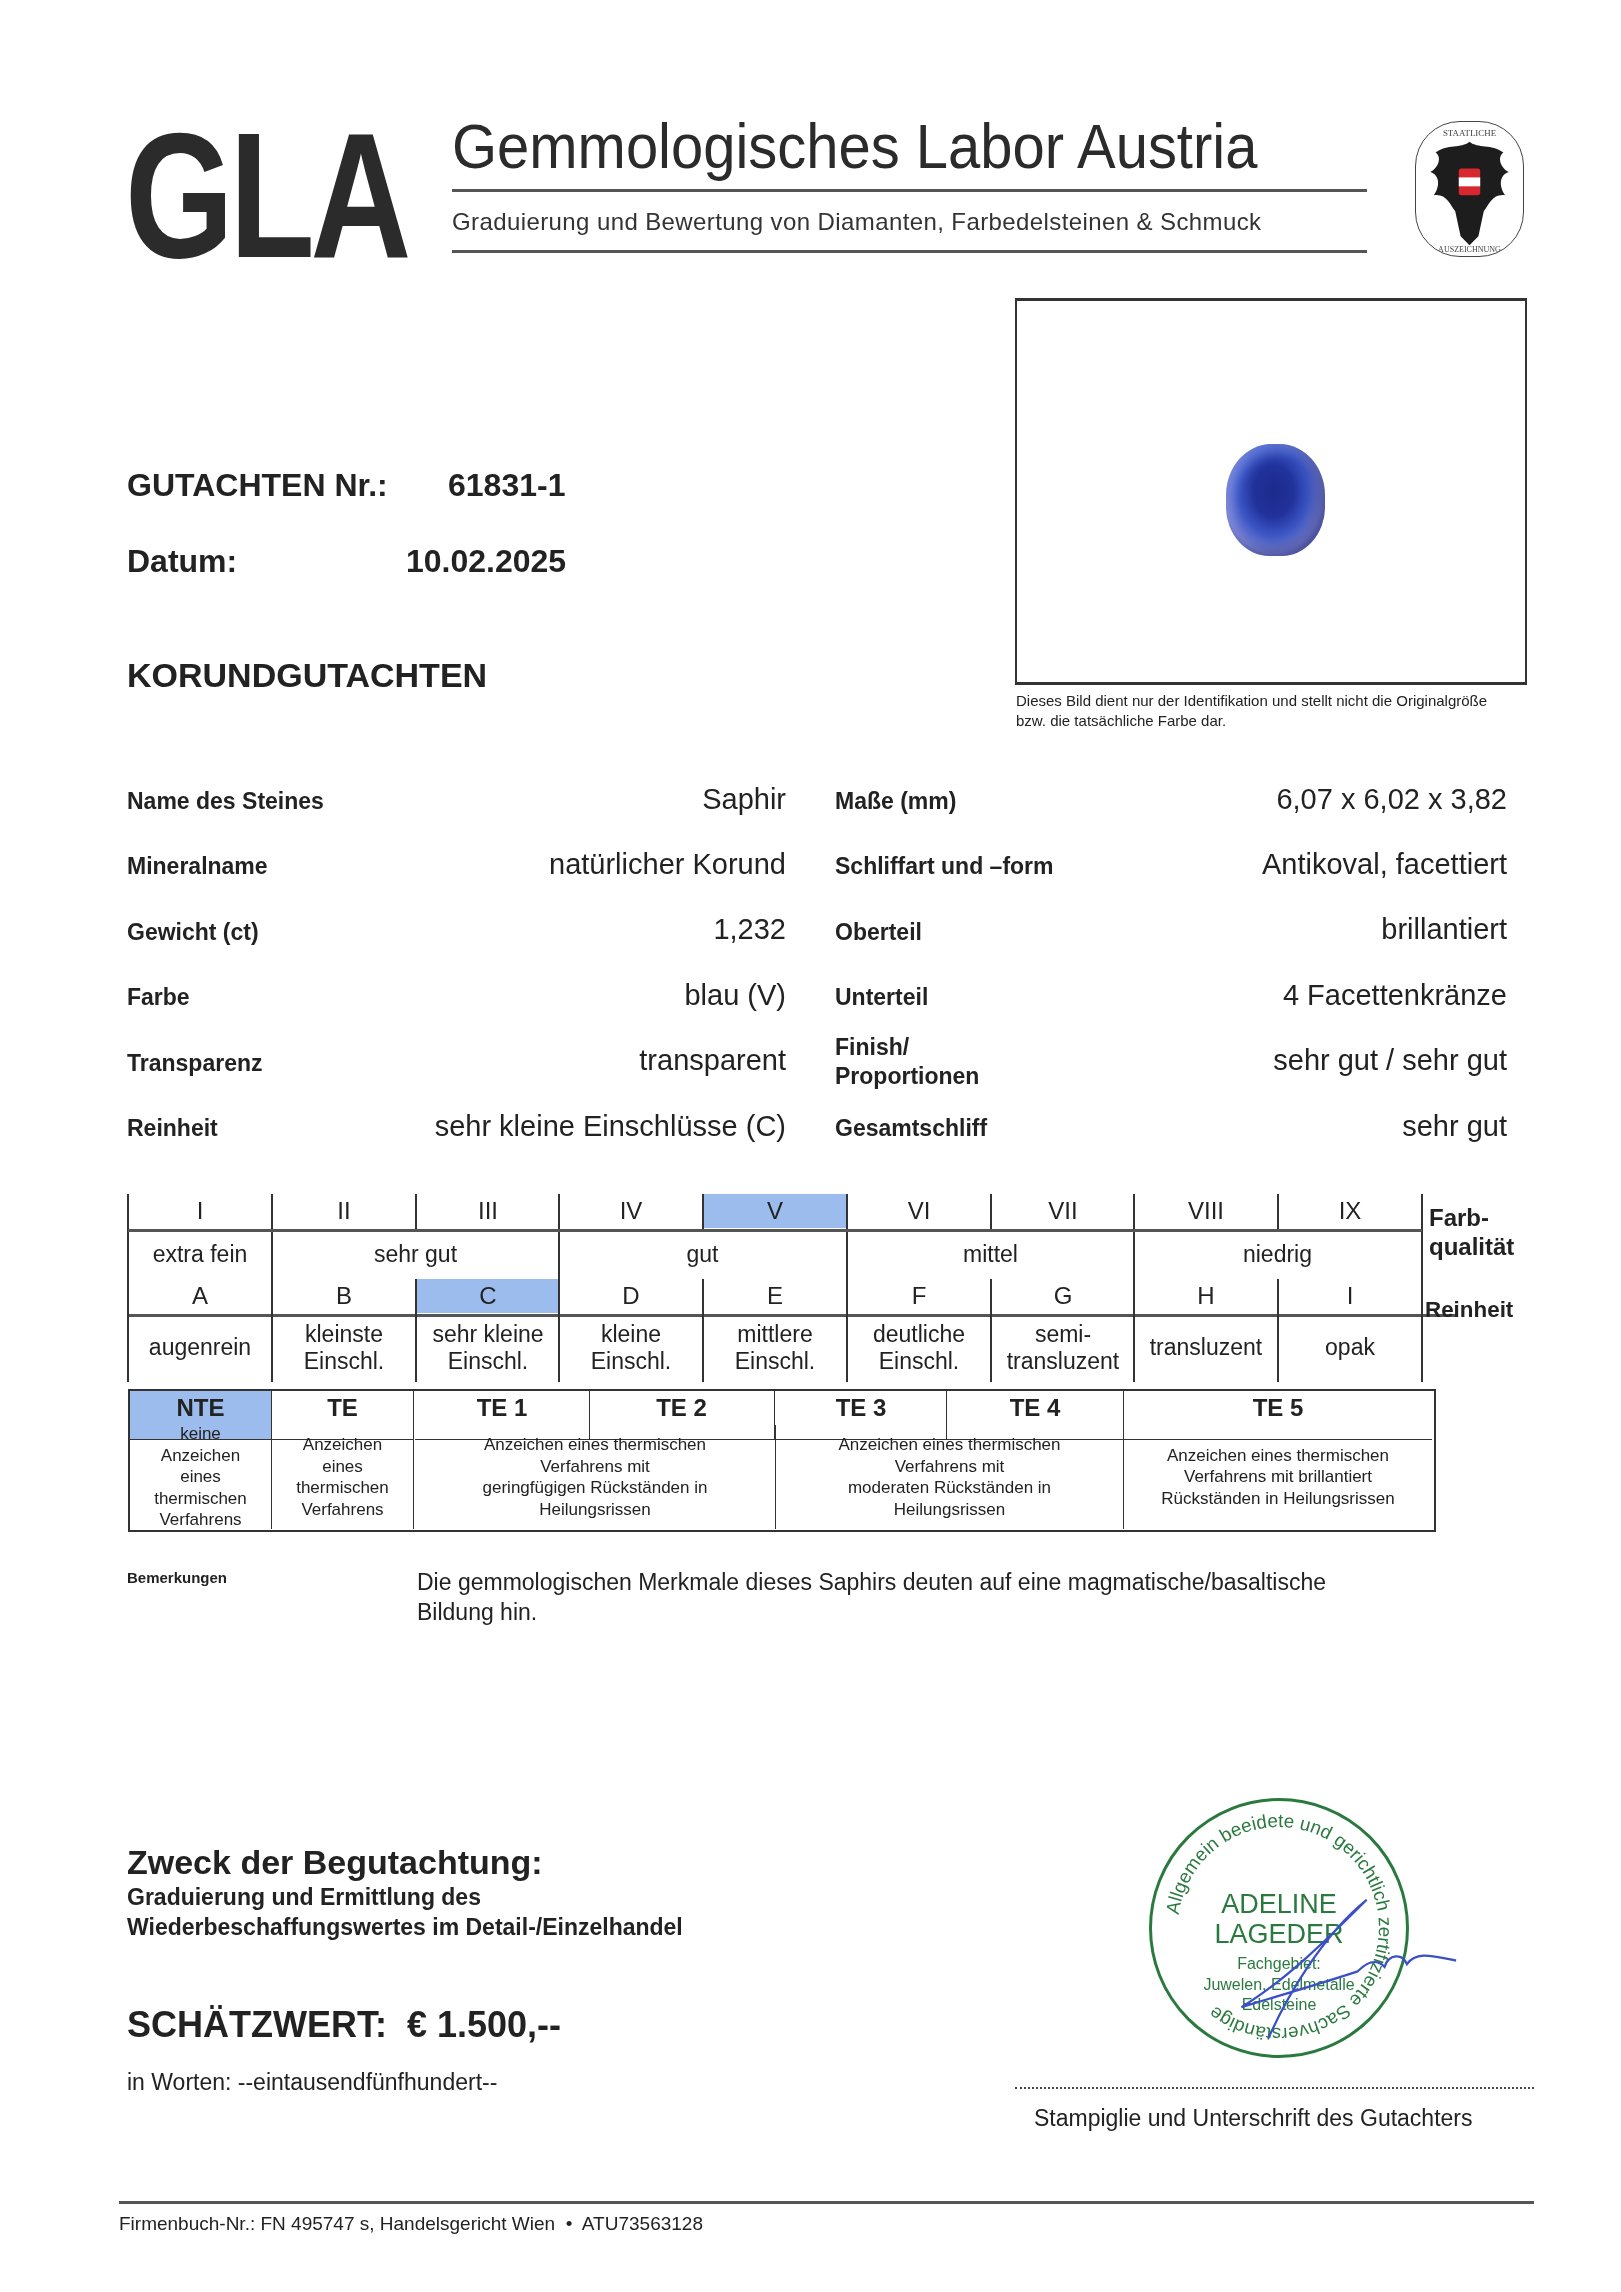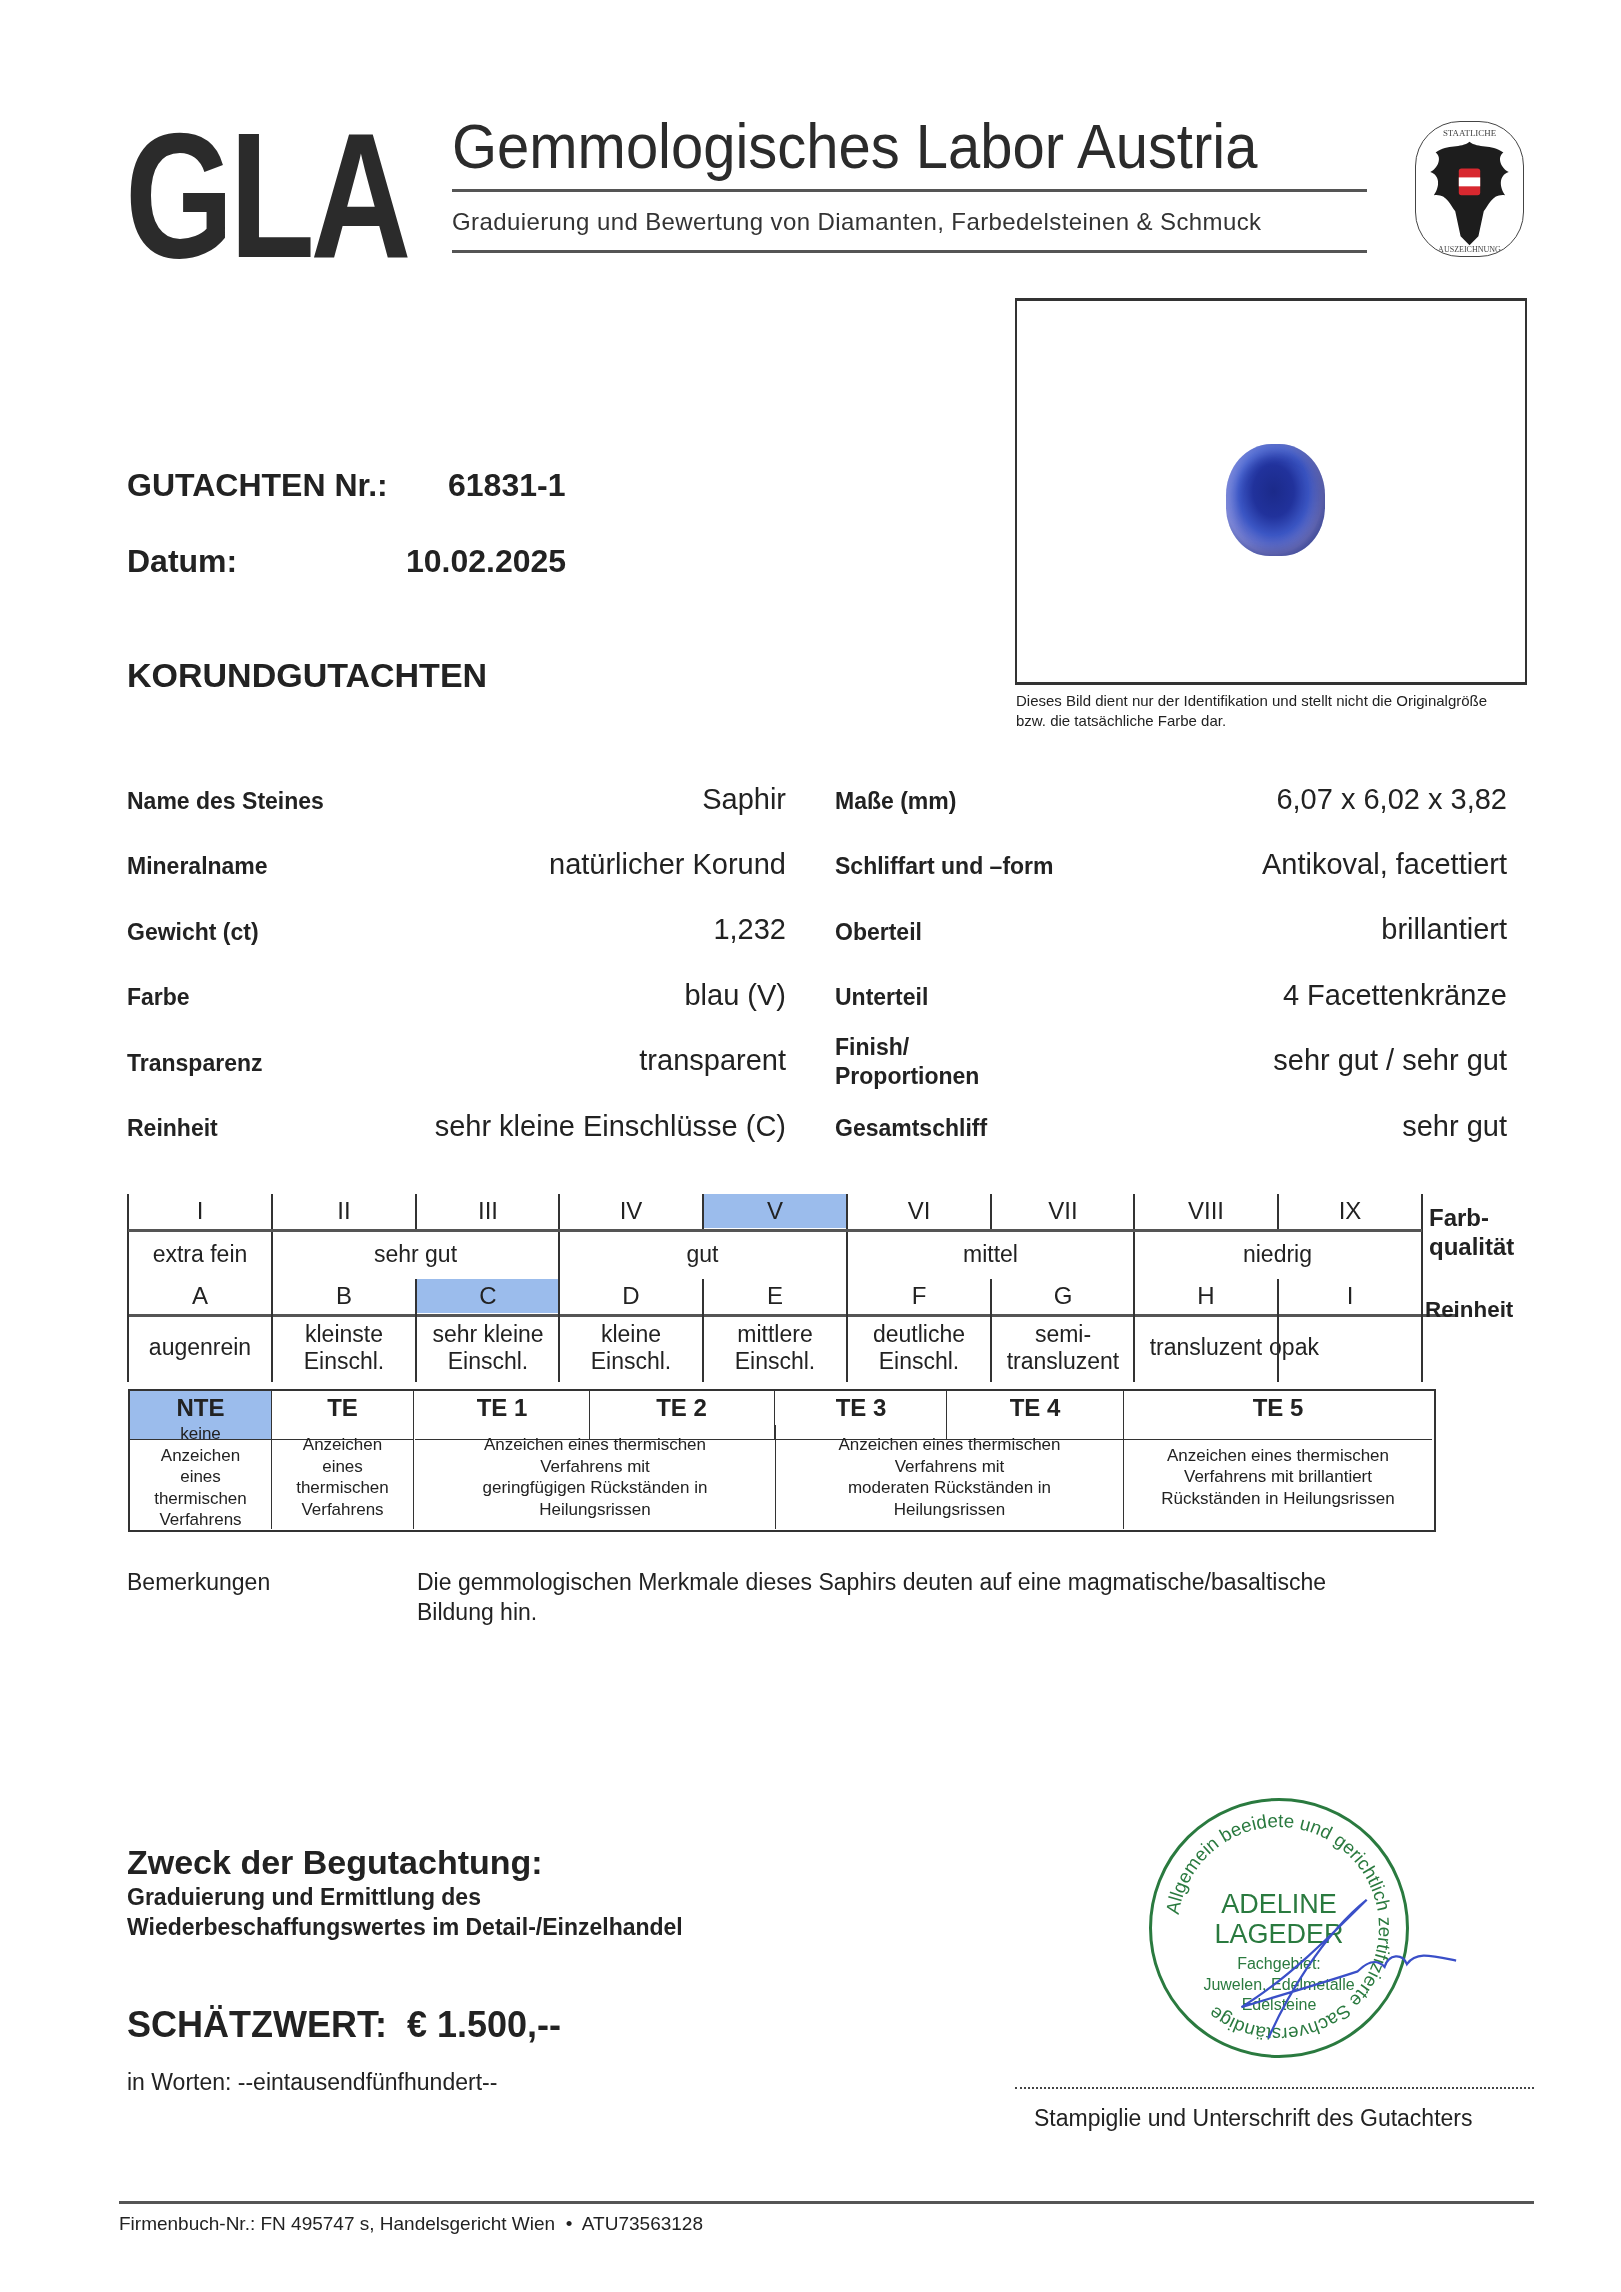--- a/index.html
+++ b/index.html
@@ -37,21 +37,21 @@
   .vline { position: absolute; width: 1.8px; background: #333; }
   .hline { position: absolute; height: 2.7px; background: #555; }
 
   
   .te-table { position: absolute; left: 128px; top: 1389px; width: 1308px; height: 143px; border: 2.7px solid #333; box-sizing: border-box; }
   .te-head { position: absolute; top: 0; height: 49px; box-sizing: border-box; border-right: 1.8px solid #333;
              border-bottom: 1.8px solid #333; text-align: center; font-size: 24px; font-weight: bold; line-height: 34px; }
   .te-body { position: absolute; top: 34px; height: 104px; box-sizing: border-box; border-right: 1.8px solid #333;
              text-align: center; font-size: 17px; line-height: 21.5px; display: flex; align-items: center; justify-content: center; }
 
-  .remarks-label { left: 127px; top: 1569px; font-size: 23px; font-weight: normal; }
+  .remarks-label { left: 127px; top: 1569px; font-size: 15px; font-weight: bold; }
   .remarks-text { left: 417px; top: 1567px; width: 985px; font-size: 23px; line-height: 30px; }
 
   .purpose-title { left: 127px; top: 1843px; font-size: 34px; font-weight: bold; }
   .purpose-text { left: 127px; top: 1883px; font-size: 23px; font-weight: bold; line-height: 29.6px; }
   .value-line { left: 127px; top: 2004px; font-size: 36px; font-weight: bold; white-space: nowrap; }
   .words-line { left: 127px; top: 2069px; font-size: 23px; white-space: nowrap; }
 
   .stamp { left: 1149px; top: 1798px; width: 260px; height: 260px; border: 3.6px solid #2a7a3f; border-radius: 50%;
            box-sizing: border-box; }
   .stamp-inner { position: absolute; left: 0; right: 0; text-align: center; color: #2a7a3f; }
@@ -189,21 +189,21 @@
       <div>deutliche</div>
       <div>Einschl.</div>
     </div>
     <div class="gcell" style="left: 991px; top: 1318px; width: 144px; height: 59px; display: flex; flex-direction: column; justify-content: center; line-height: 27px;">
       <div>semi-</div>
       <div>transluzent</div>
     </div>
     <div class="gcell" style="left: 1134px; top: 1318px; width: 144px; height: 59px; display: flex; flex-direction: column; justify-content: center; line-height: 27px;">
       <div>transluzent</div>
     </div>
-    <div class="gcell" style="left: 1222px; top: 1318px; width: 144px; height: 59px; display: flex; flex-direction: column; justify-content: center; line-height: 27px;">
+    <div class="gcell" style="left: 1278px; top: 1318px; width: 144px; height: 59px; display: flex; flex-direction: column; justify-content: center; line-height: 27px;">
       <div>opak</div>
     </div>
     <div class="vline" style="left: 127px; top: 1279px; height: 103px;"></div>
     <div class="vline" style="left: 271px; top: 1279px; height: 103px;"></div>
     <div class="vline" style="left: 415px; top: 1279px; height: 103px;"></div>
     <div class="vline" style="left: 558px; top: 1279px; height: 103px;"></div>
     <div class="vline" style="left: 702px; top: 1279px; height: 103px;"></div>
     <div class="vline" style="left: 846px; top: 1279px; height: 103px;"></div>
     <div class="vline" style="left: 990px; top: 1279px; height: 103px;"></div>
     <div class="vline" style="left: 1133px; top: 1279px; height: 103px;"></div>

